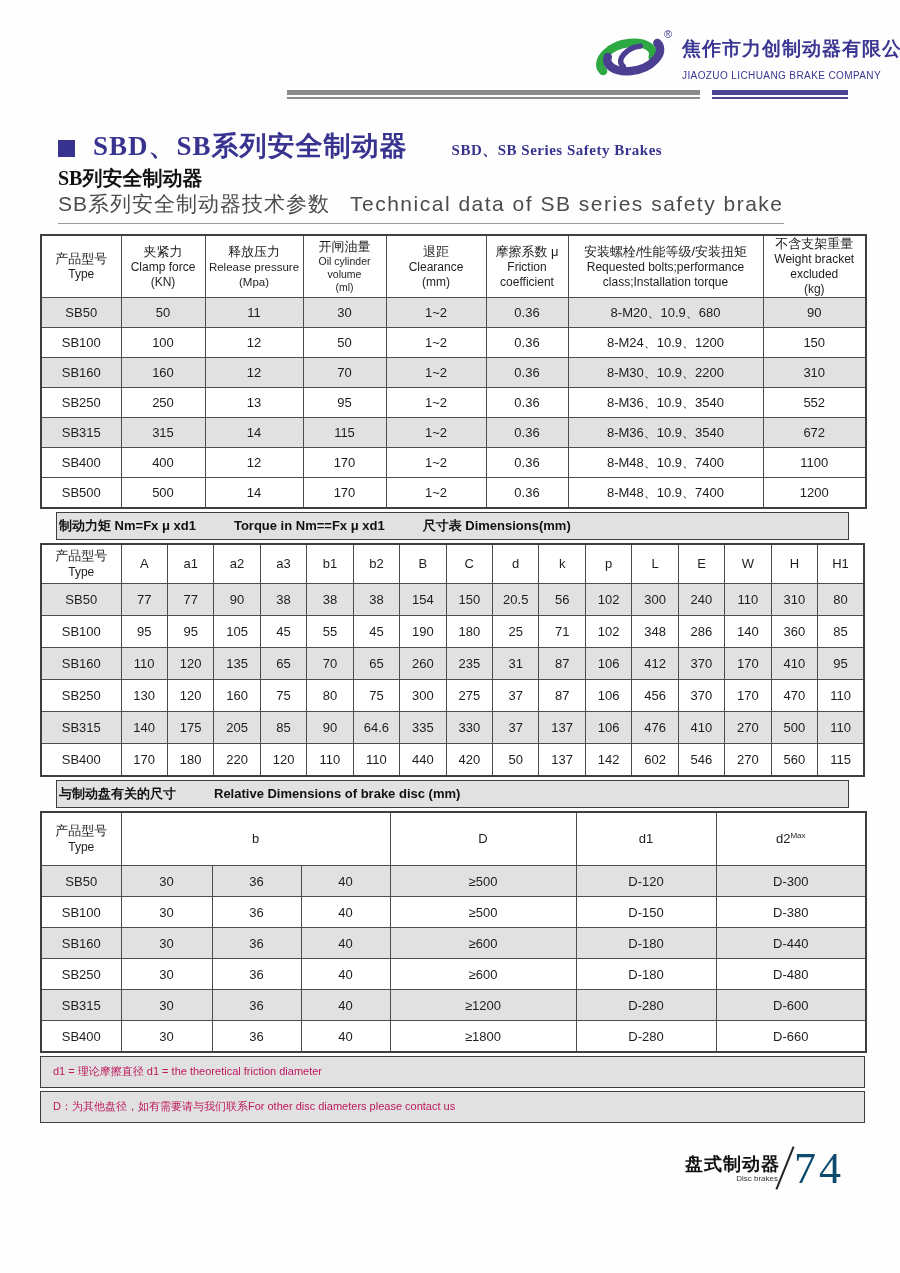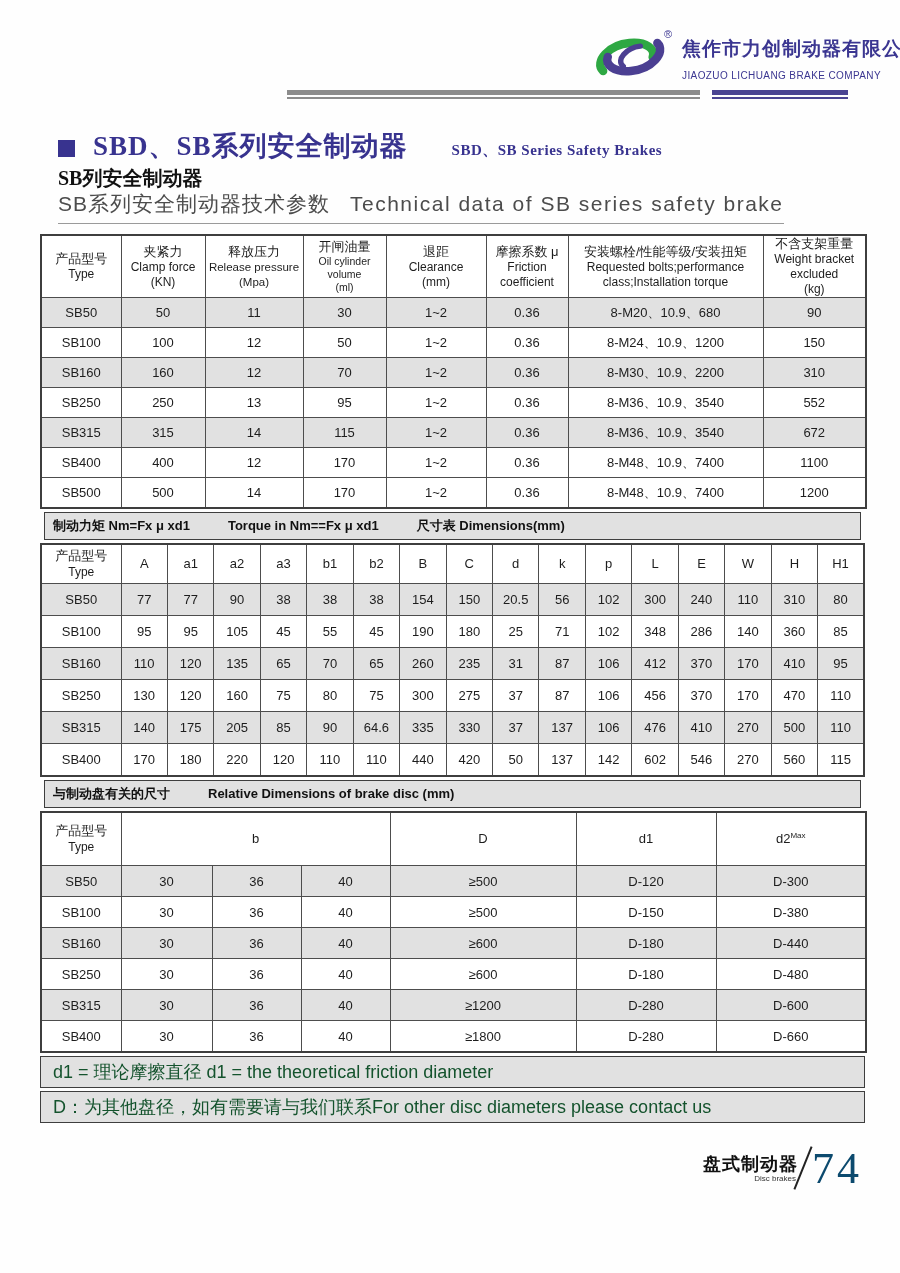--- a/index.html
+++ b/index.html
@@ -43,28 +43,28 @@
   .h-en{font-size:12px;}
   .t1 thead tr{height:62px;}
   .t1 tbody tr{height:30px;}
   .t1 th:nth-child(4) .h-en{font-size:10.5px;}
   .t1 th:nth-child(3) .h-en{font-size:11.5px;}
   .t2 thead tr{height:40px;}
   .t2 tbody tr{height:32px;}
   .t3 thead tr{height:54px;}
   .t3 tbody tr{height:31px;}
   sup{font-size:8px;}
-  .band{height:26px;margin:3px 4px;border:1px solid #3e3e3e;background:#e1e1e1;
-    display:flex;align-items:center;padding-left:8px;font-size:13px;font-weight:bold;color:#111;}
+  .band{height:26px;margin:3px 16px;border:1px solid #3e3e3e;background:#e1e1e1;
+    display:flex;align-items:center;padding-left:2px;font-size:13px;font-weight:bold;color:#111;}
   .band span{margin-right:38px;white-space:nowrap;}
   .note{height:30px;margin-top:3px;border:1px solid #3e3e3e;display:flex;align-items:center;
-    padding-left:12px;font-size:18px;color:#14532d;background:#fff;}
+    padding-left:12px;font-size:11px;color:#be185d;background:#fff;}
   .note.shaded{background:#e1e1e1;}
   
-  .footer{position:absolute;right:38px;top:1145px;display:flex;align-items:flex-end;}
+  .footer{position:absolute;right:56px;top:1145px;display:flex;align-items:flex-end;}
   .footer-cn-block{text-align:right;margin-bottom:8px;}
   .footer-cn{font-size:18px;font-weight:bold;color:#111;letter-spacing:1px;}
   .footer-en{font-size:8px;color:#333;margin-top:-2px;margin-right:2px;}
   .diag{width:2px;height:46px;background:#222;transform:rotate(22deg);margin:0 8px 0 4px;}
   .page-num{font-size:44px;color:#0c4a6e;letter-spacing:3px;line-height:1;font-family:"Liberation Serif","DejaVu Serif",serif;}
 </style>
 </head>
 <body>
 
 <div class="logo-wrap">

